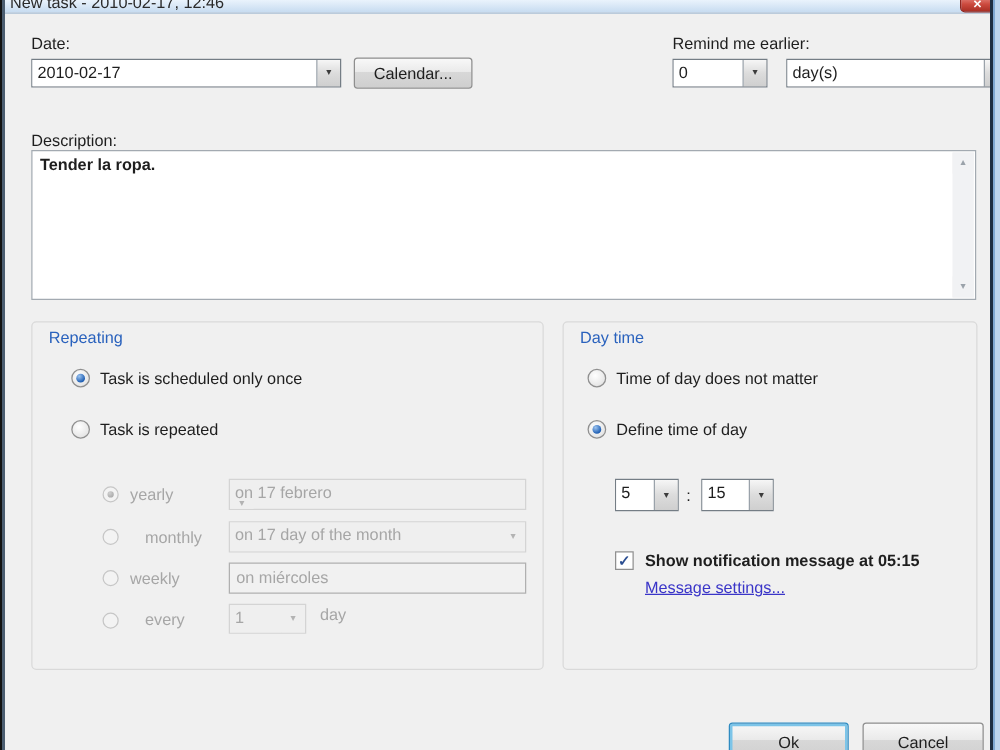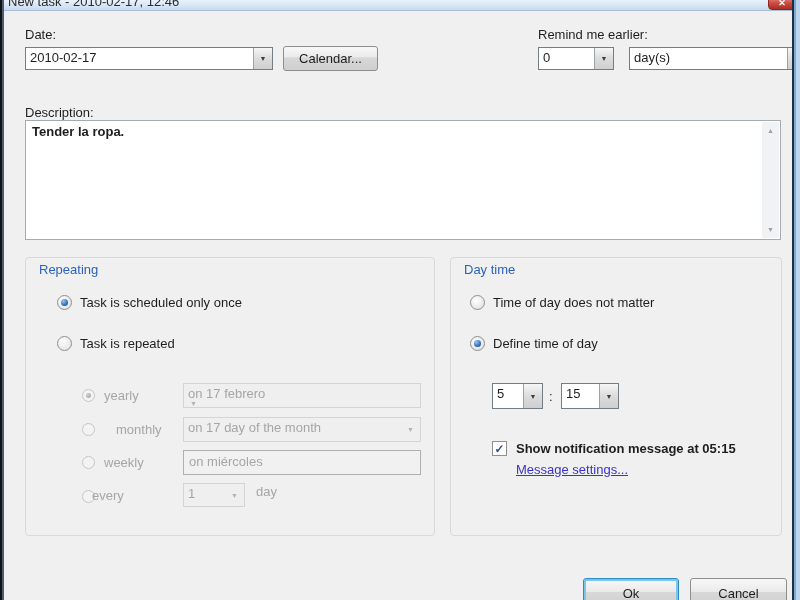--- a/index.html
+++ b/index.html
@@ -123,21 +123,21 @@
   <div class="combo disabled" style="left:183px;top:417px;width:238px;height:25px;">
     <div class="combo-text">on 17 day of the month</div>
     <div class="combo-btn">▼</div>
   </div>
 
   <div class="radio small disabled" style="left:82px;top:456px;"></div>
   <div class="label disabled" style="left:104px;top:455px;">weekly</div>
   <div class="textbox" style="left:183px;top:450px;width:238px;height:25px;">on miércoles</div>
 
   <div class="radio small disabled" style="left:82px;top:490px;"></div>
-  <div class="label disabled" style="left:92px;top:488px;">every</div>
+  <div class="label disabled" style="left:116px;top:488px;">every</div>
   <div class="combo disabled" style="left:183px;top:483px;width:62px;height:24px;">
     <div class="combo-text">1</div>
     <div class="combo-btn">▼</div>
   </div>
   <div class="label disabled" style="left:256px;top:484px;">day</div>
 
   <div class="groupbox" style="left:450px;top:257px;width:332px;height:279px;">
     <div class="gb-title">Day time</div>
   </div>
   <div class="radio" style="left:470px;top:295px;"></div>

